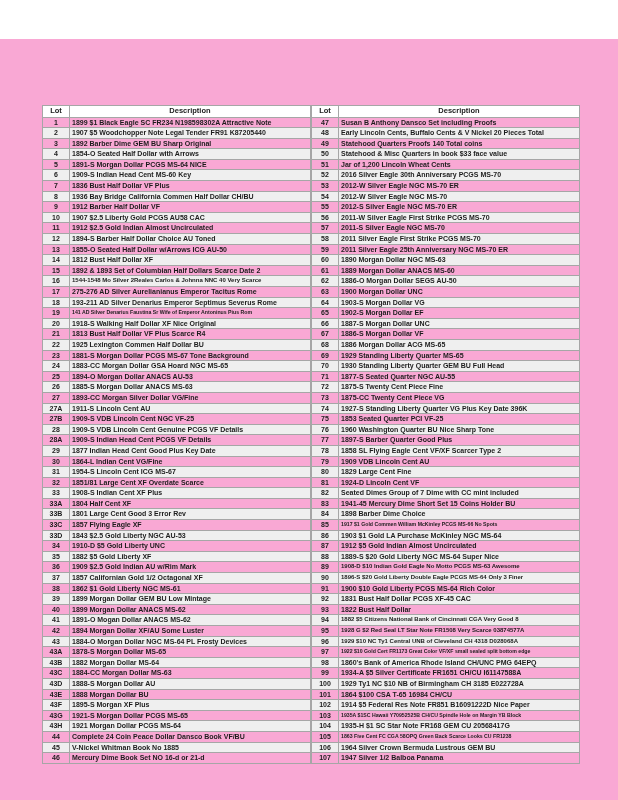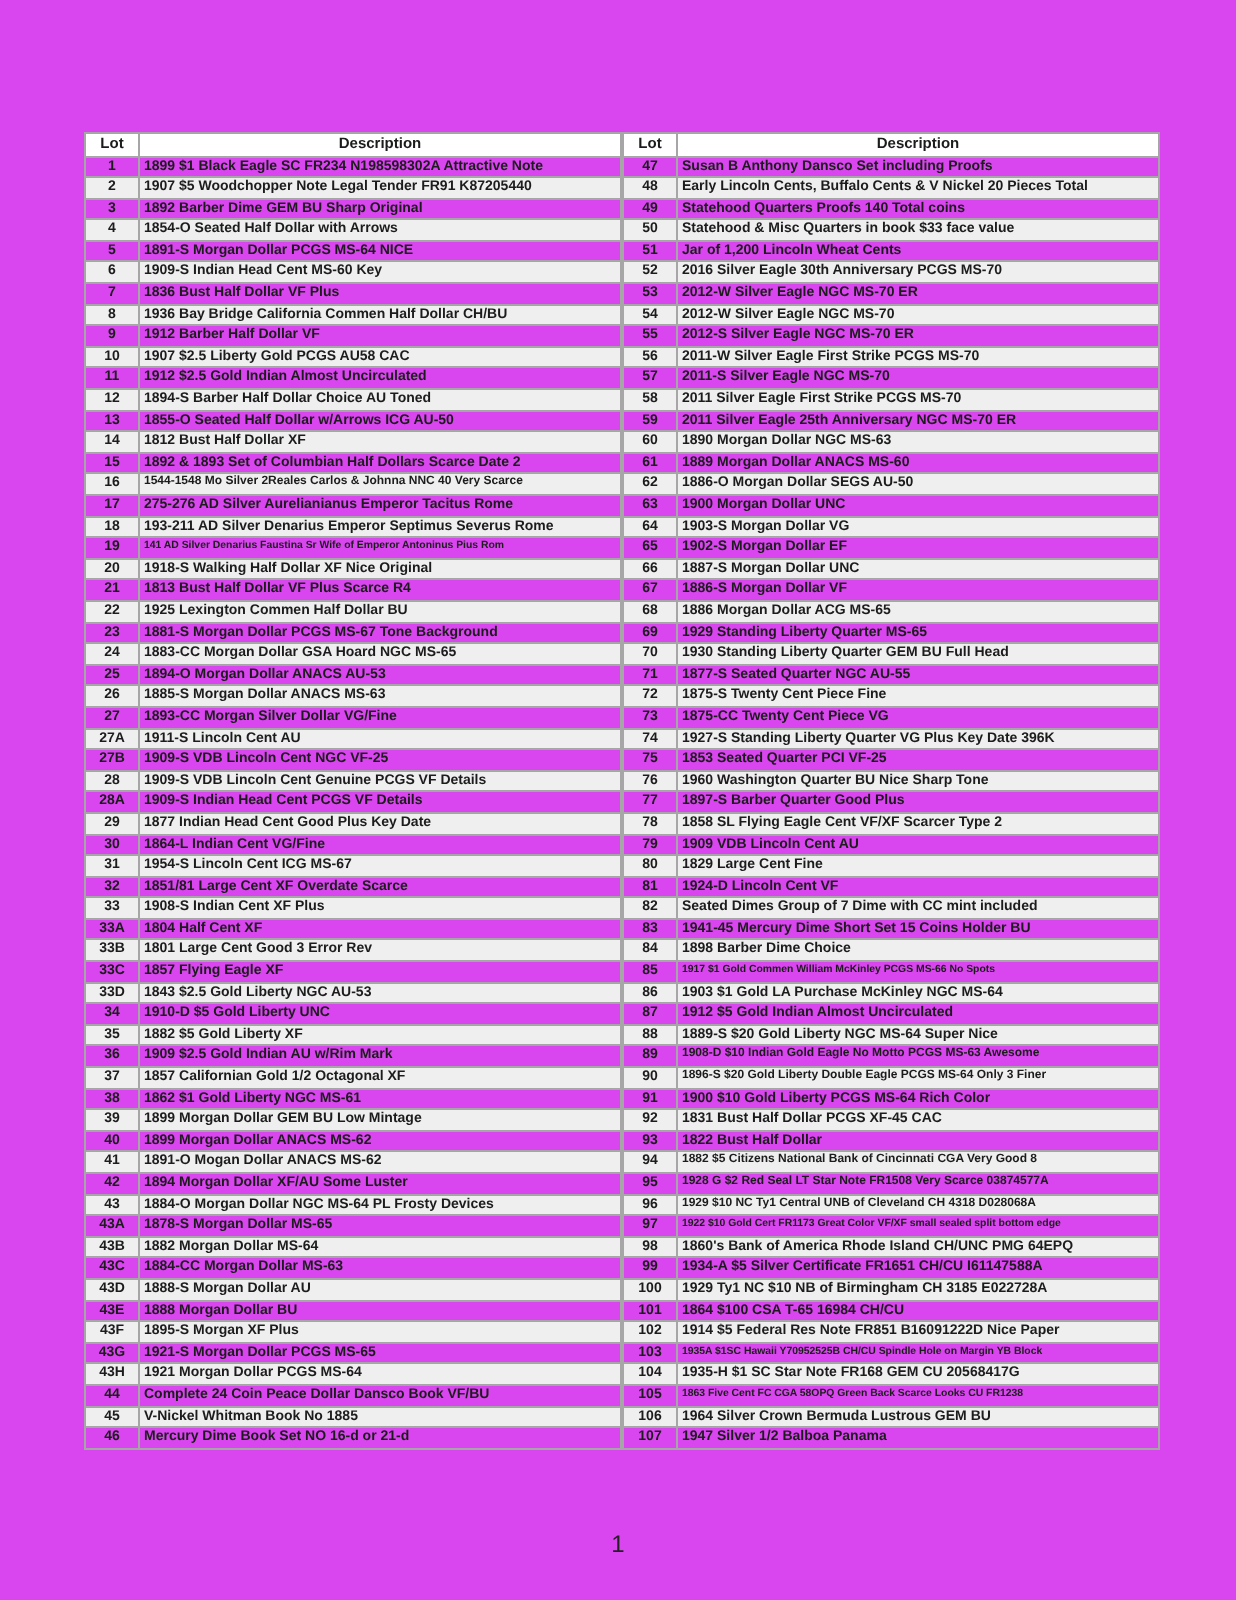--- a/index.html
+++ b/index.html
@@ -1,21 +1,21 @@
 <!DOCTYPE html>
 <html><head>
 <meta charset="utf-8">
 <style>
   html,body{margin:0;padding:0;}
   body{
     width:618px;height:800px;background:#ffffff;
     font-family:"Liberation Sans","DejaVu Sans",sans-serif;
     color:#111;position:relative;overflow:hidden;
   }
-  .sheet{position:absolute;inset:0;background:#d946ef;}
+  .sheet{position:absolute;inset:0;background:#f9a8d4;margin-top:39px;}
   .tables-wrap{
     position:absolute;top:66px;left:42px;display:flex;align-items:flex-start;
   }
   table.lot-table{
     border-collapse:collapse;table-layout:fixed;width:268px;
     font-size:7px;font-weight:700;color:#1c1c1c;
   }
   table.lot-table th, table.lot-table td{
     border:1px solid #a6a6a6;
     padding:0 2px;height:9.6px;line-height:9.6px;

